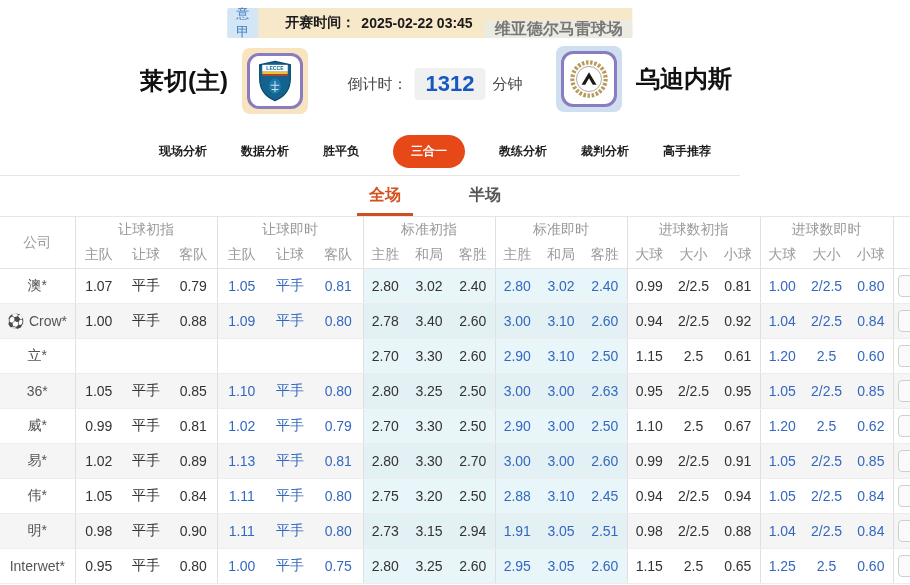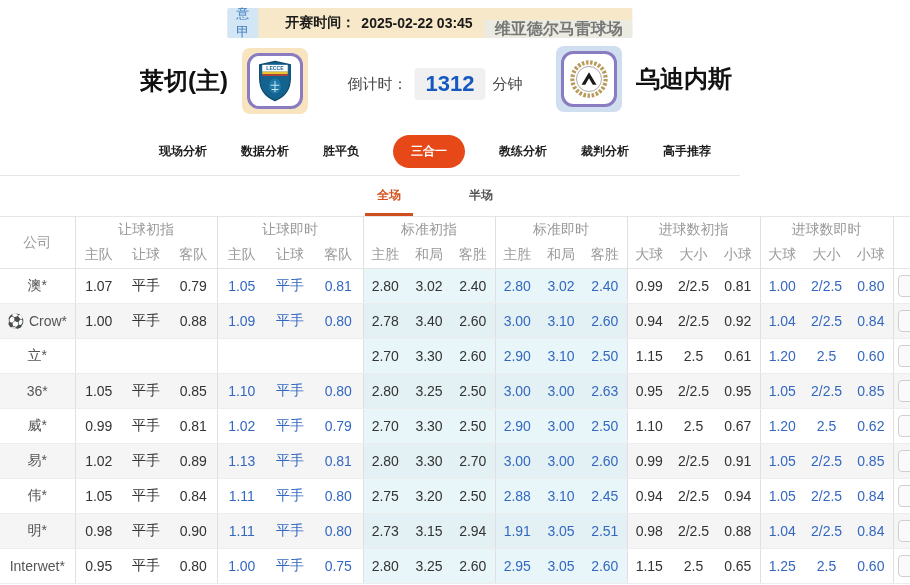--- a/index.html
+++ b/index.html
@@ -40,21 +40,21 @@
     border-bottom:1px solid #e5e5e5; }
   .nav-tabs { height:100%; display:flex; align-items:center; justify-content:center;
     gap:34px; transform:translateX(65px); }
   .nav-tab { font-size:12px; font-weight:bold; color:#1c1c1c; cursor:pointer; white-space:nowrap; }
   .nav-tab.active { background:#e64917; color:#fff; padding:8px 18px; border-radius:18px; }
 
   
   .sub-wrap { position:absolute; top:177px; left:0; width:100%; height:39px; }
   .sub-tabs { height:100%; display:flex; align-items:stretch; justify-content:center;
     gap:44px; transform:translateX(65px); }
-  .sub-tab { display:flex; align-items:center; font-size:12px; font-weight:bold; color:#555;
+  .sub-tab { display:flex; align-items:center; font-size:16px; font-weight:bold; color:#555;
     cursor:pointer; padding:0 12px; border-bottom:3px solid transparent; }
   .sub-tab.active { color:#d4511e; border-bottom-color:#cf4f21; }
 
   
   .odds-table { position:absolute; top:216px; left:0; width:910px;
     border-collapse:collapse; table-layout:fixed; border-top:1px solid #e6e6e6;padding-left:48px; }
   .odds-table th { font-weight:normal; color:#999; font-size:14px; height:26px;
     text-align:center; white-space:nowrap; overflow:hidden; }
   .odds-table thead tr:last-child th, .odds-table thead th[rowspan]
     { border-bottom:1px solid #e3e3e3; }

